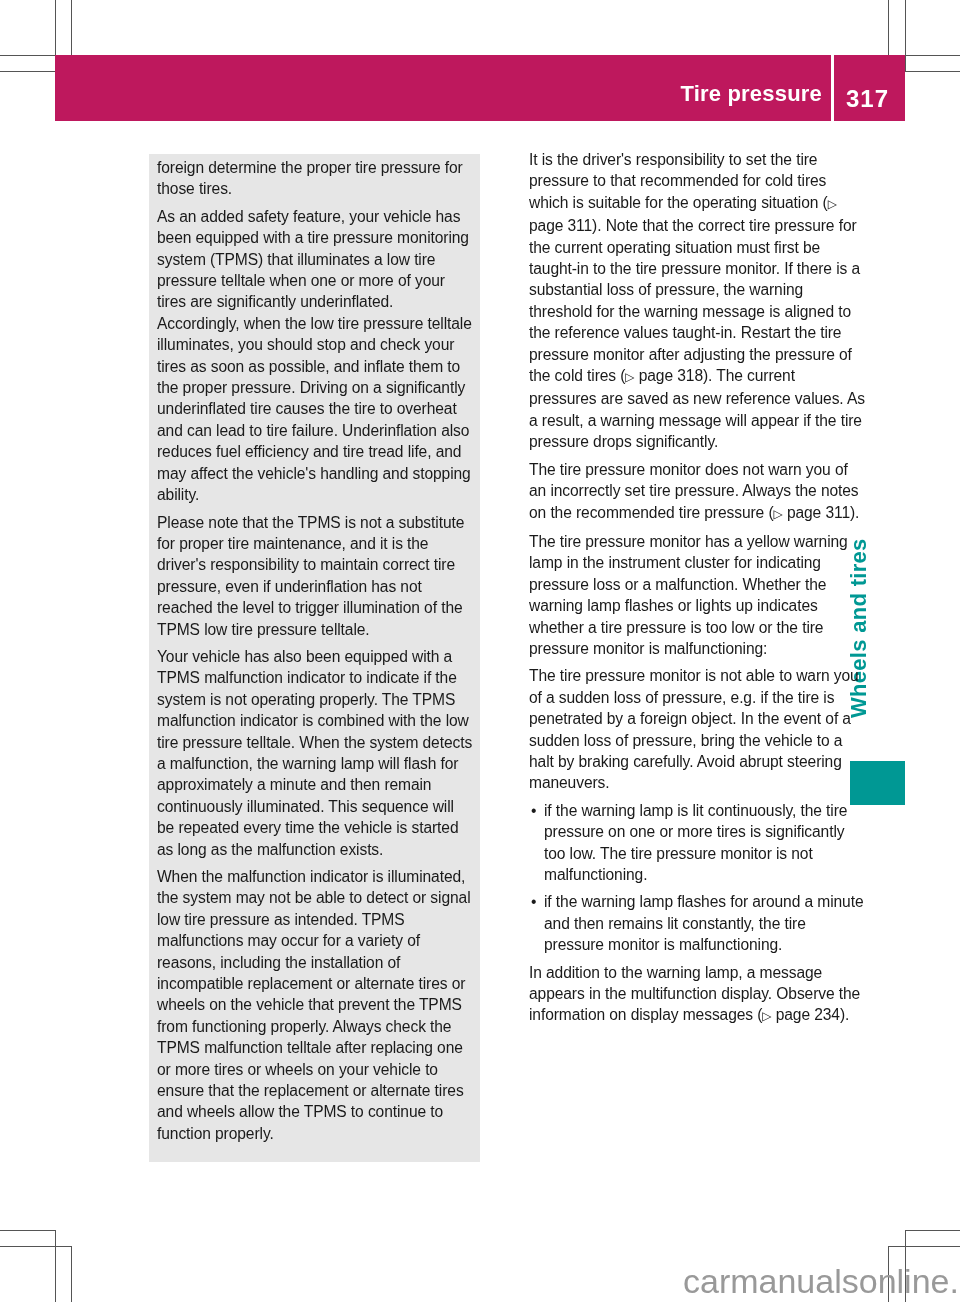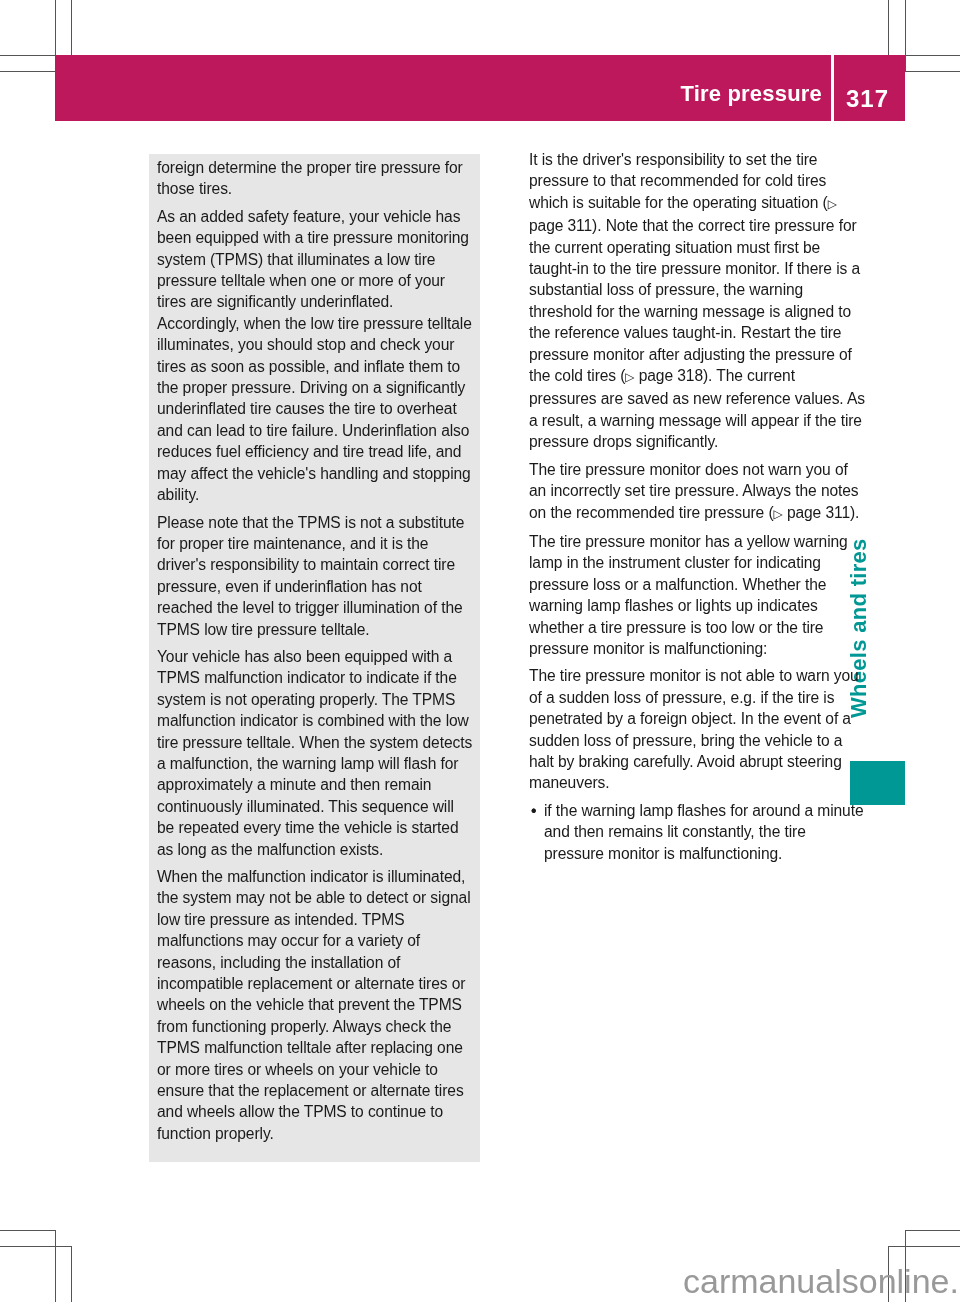--- a/index.html
+++ b/index.html
@@ -92,18 +92,21 @@
 <div class="col col-right">
   <p>
     <span>It is the driver's responsibility to set the tire pressure to that recommended for cold tires which is suitable for the operating situation (</span><span class="ref-arrow">▷</span> <span>page 311</span><span>). Note that the correct tire pressure for the current operating situation must first be taught-in to the tire pressure monitor. If there is a substantial loss of pressure, the warning threshold for the warning message is aligned to the reference values taught-in. Restart the tire pressure monitor after adjusting the pressure of the cold tires (</span><span class="ref-arrow">▷</span> <span>page 318</span><span>). The current pressures are saved as new reference values. As a result, a warning message will appear if the tire pressure drops significantly.</span>
   </p>
   <p>
     <span>The tire pressure monitor does not warn you of an incorrectly set tire pressure. Always the notes on the recommended tire pressure (</span><span class="ref-arrow">▷</span> <span>page 311</span><span>).</span>
   </p>
   <p>The tire pressure monitor has a yellow warning lamp in the instrument cluster for indicating pressure loss or a malfunction. Whether the warning lamp flashes or lights up indicates whether a tire pressure is too low or the tire pressure monitor is malfunctioning:</p>
   <p>The tire pressure monitor is not able to warn you of a sudden loss of pressure, e.g. if the tire is penetrated by a foreign object. In the event of a sudden loss of pressure, bring the vehicle to a halt by braking carefully. Avoid abrupt steering maneuvers.</p>
   <ul>
-    <li><span class="bullet">•</span></li>
+    <li><span class="bullet">•</span><span>if the warning lamp is lit continuously, the tire pressure on one or more tires is significantly too low. The tire pressure monitor is not malfunctioning.</span></li>
     <li><span class="bullet">•</span><span>if the warning lamp flashes for around a minute and then remains lit constantly, the tire pressure monitor is malfunctioning.</span></li>
   </ul>
+  <p>
+    <span>In addition to the warning lamp, a message appears in the multifunction display. Observe the information on display messages (</span><span class="ref-arrow">▷</span> <span>page 234</span><span>).</span>
+  </p>
 </div>
 
 <div class="watermark">carmanualsonline.info</div>
 
 </body></html>

